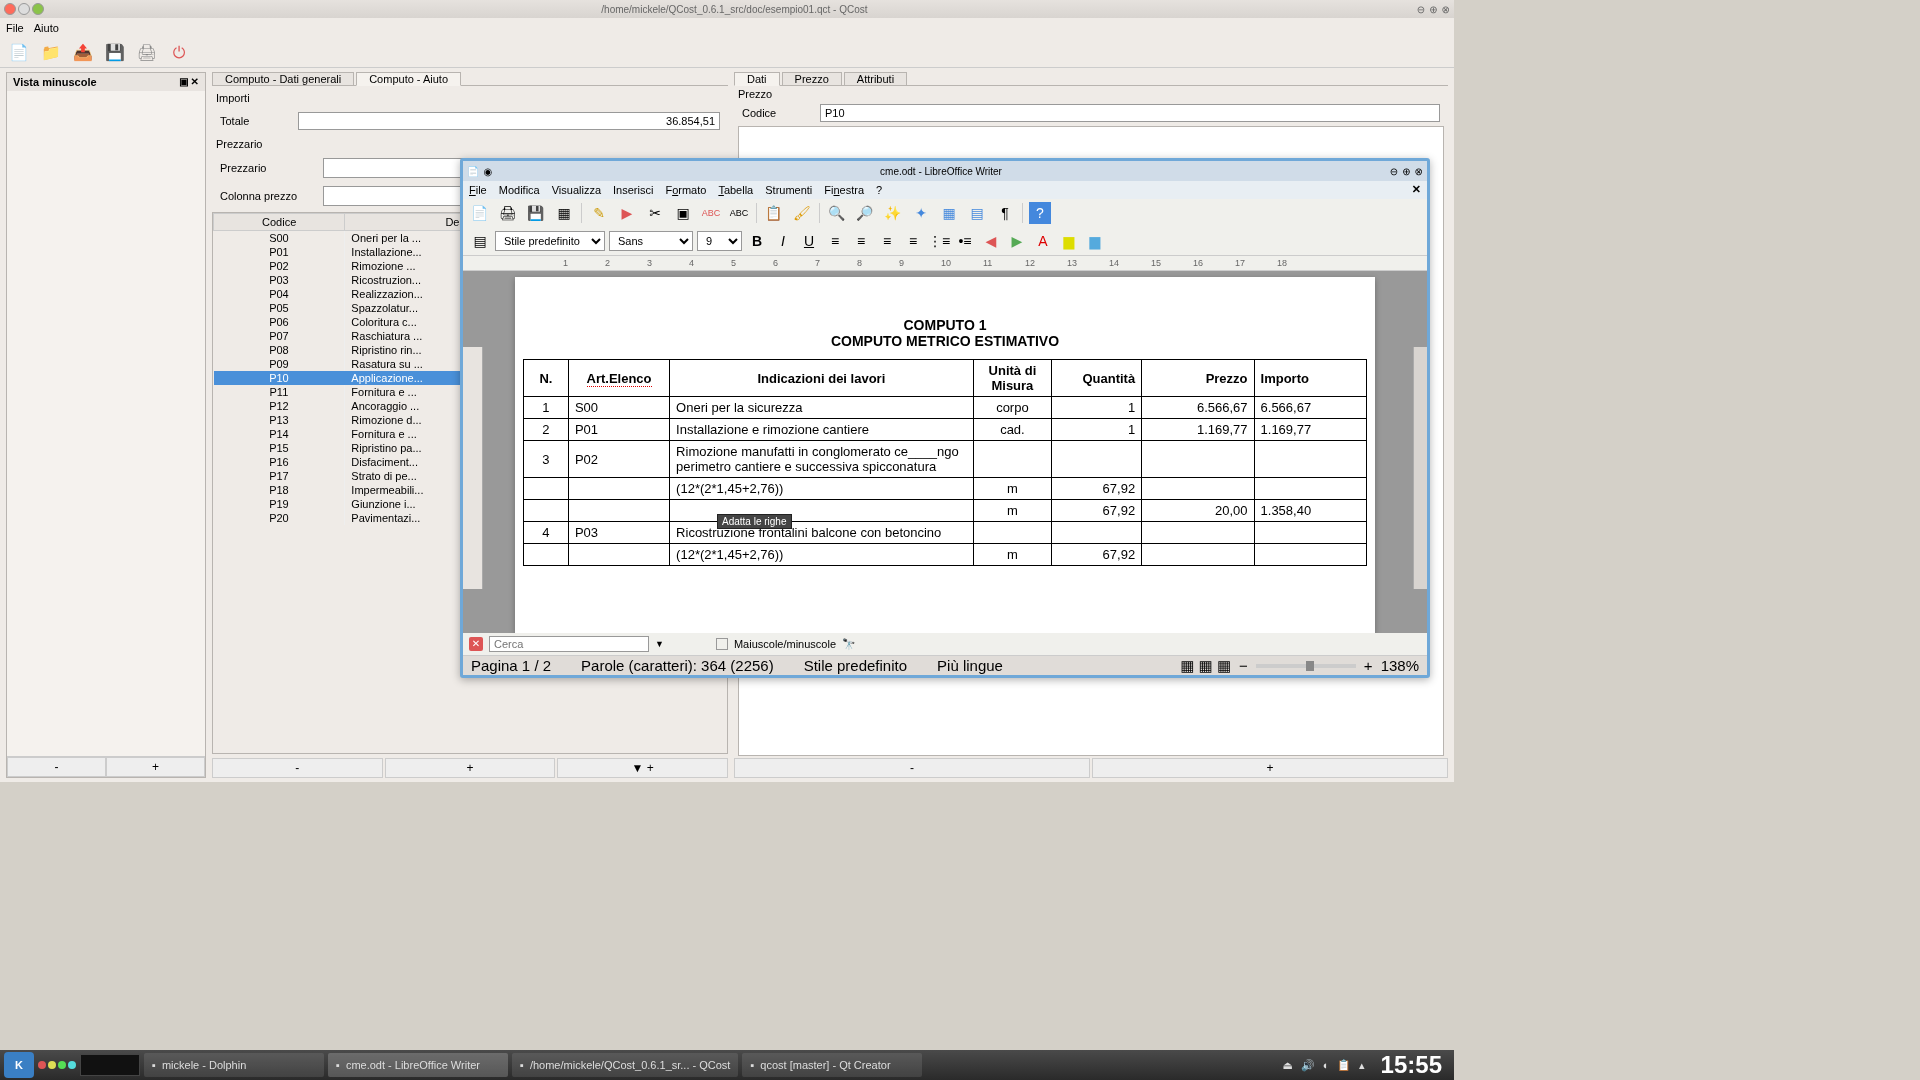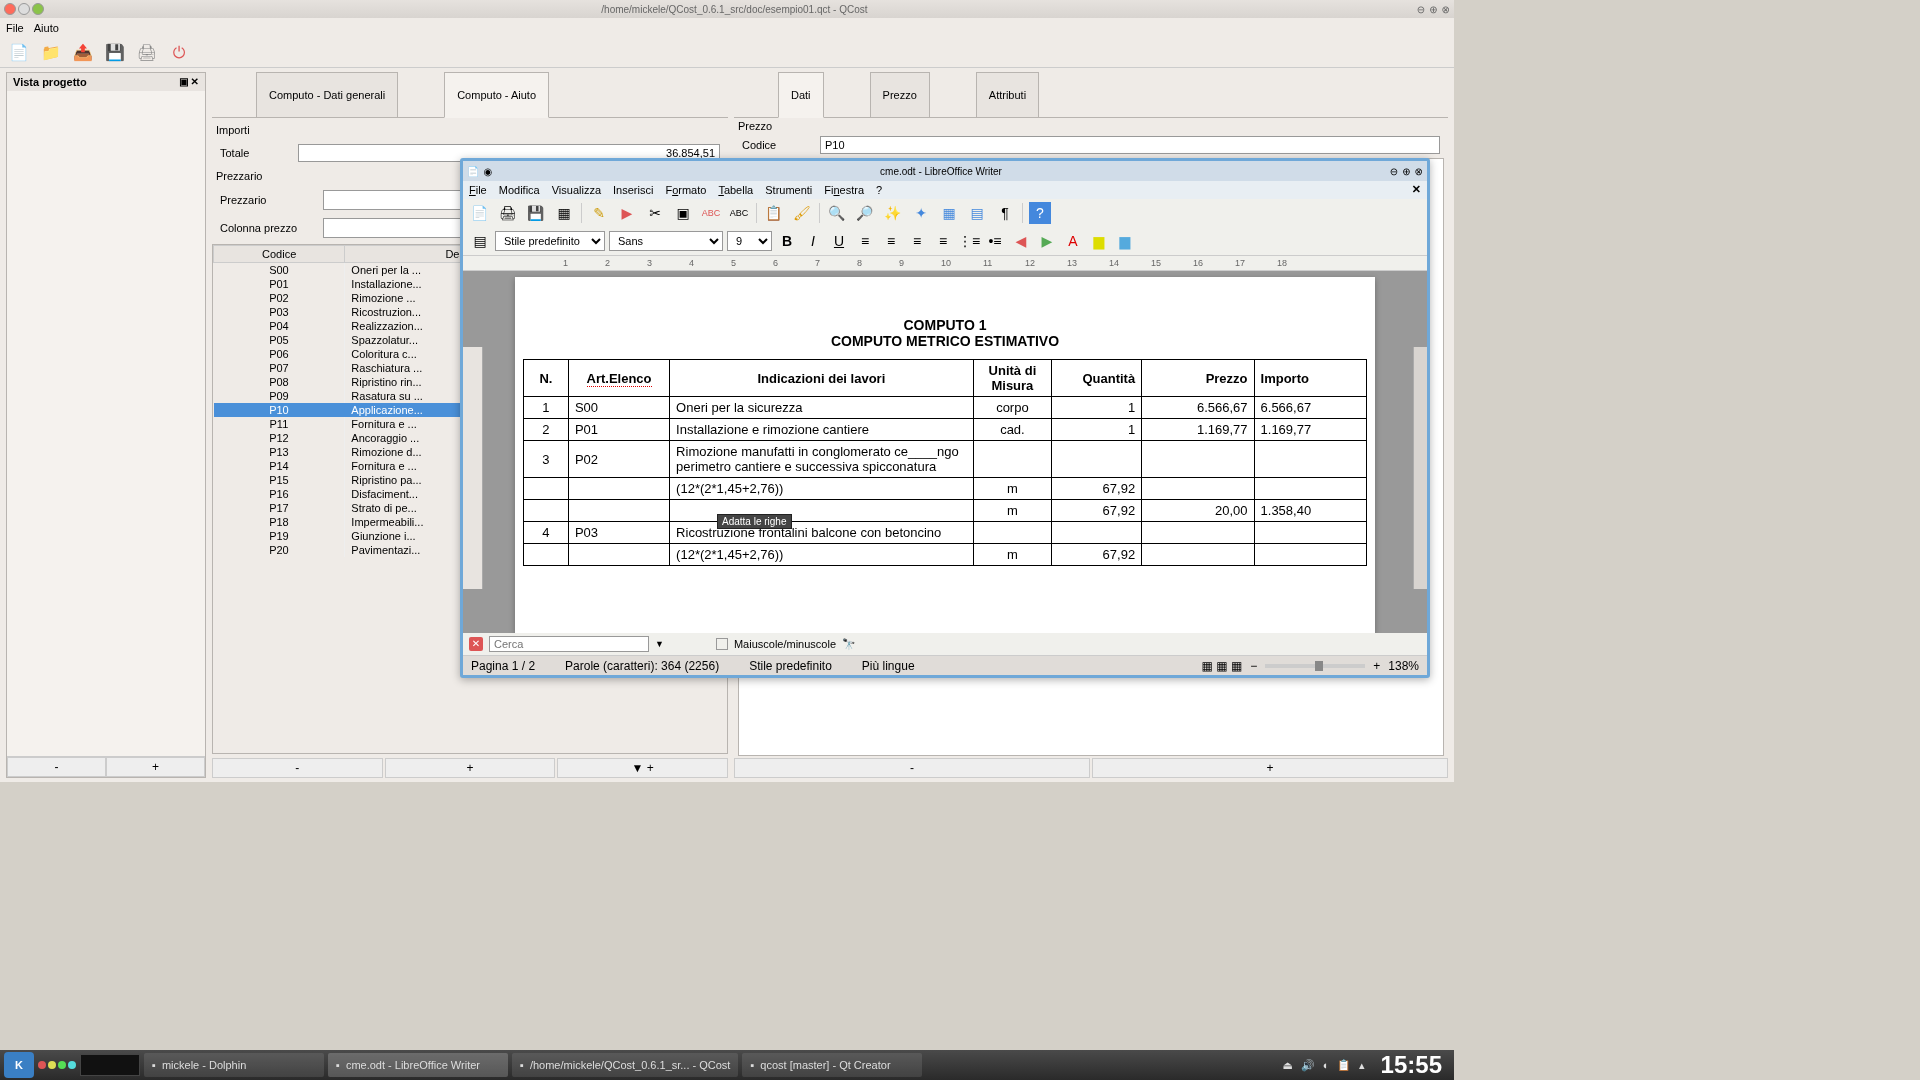--- a/index.html
+++ b/index.html
@@ -30,21 +30,21 @@
 .tree-item { padding: 1px 0 1px 12px; cursor: default; }
 .tree-item.selected { background: #4a90d9; color: white; }
 .tree-item.expanded::before { content: "▾ "; font-size: 9px; }
 .tree-sub { padding-left: 14px; }
 .tree-root { font-weight: bold; padding: 2px 6px; }
 .panel-footer { display: flex; border-top: 1px solid #ccc; margin-top: auto; }
 .panel-footer button { flex: 1; padding: 2px; border: 1px solid #ccc; background: #eee; font-size: 12px; }
 
 .center-panel { flex: 1; display: flex; flex-direction: column; gap: 4px; }
 .tabs { display: flex; gap: 2px; border-bottom: 1px solid #b8b4b0; }
-.tab { padding: 16px 12px; background: #e8e4e0; border: 1px solid #b8b4b0; border-bottom: none; font-size: 11px; cursor: default; margin-left: 44px; }
+.tab { padding: 0 12px; background: #e8e4e0; border: 1px solid #b8b4b0; border-bottom: none; font-size: 11px; cursor: default; }
 .tab.active { background: #f5f2ee; border-bottom: 1px solid #f5f2ee; margin-bottom: -1px; }
 
 .section-label { padding: 2px 4px; font-size: 11px; }
 .form-row { display: flex; align-items: center; gap: 8px; padding: 2px 8px; }
 .form-row label { width: 70px; font-size: 11px; }
 .form-row input { flex: 1; border: 1px solid #999; padding: 2px 4px; font-size: 11px; text-align: right; }
 .form-row.left input { text-align: left; }
 
 .price-table { border: 1px solid #b8b4b0; font-size: 11px; }
 .price-table table { width: 100%; border-collapse: collapse; }
@@ -98,21 +98,21 @@
 .tooltip { position: absolute; top: 243px; left: 254px; background: #444; color: white; padding: 1px 4px; font-size: 10px; border: 1px solid #222; z-index: 100; }
 
 .lo-sidebar-right { position: absolute; right: 0; top: 76px; bottom: 44px; width: 14px; background: #d8d4d0; border-left: 1px solid #aaa; }
 .lo-sidebar-left { position: absolute; left: 0; top: 76px; bottom: 44px; width: 20px; background: #e8e4e0; border-right: 1px solid #aaa; }
 
 .lo-findbar { height: 22px; display: flex; align-items: center; padding: 0 6px; gap: 6px; background: #f0f0ec; }
 .lo-findbar .close-find { width: 14px; height: 14px; background: #d55; border-radius: 2px; color: white; font-size: 10px; text-align: center; line-height: 14px; }
 .lo-findbar input { border: 1px solid #999; padding: 1px 4px; font-size: 11px; width: 160px; }
 .lo-findbar .chk { width: 12px; height: 12px; border: 1px solid #999; }
 
-.lo-statusbar { height: 20px; display: flex; align-items: center; padding: 0 8px; gap: 30px; font-size: 12px; background: #e0dcd8; border-top: 1px solid #ccc; }
+.lo-statusbar { height: 20px; display: flex; align-items: center; padding: 0 8px; gap: 30px; font-size: 15px; background: #e0dcd8; border-top: 1px solid #ccc; }
 .lo-statusbar .zoom-area { margin-left: auto; display: flex; align-items: center; gap: 8px; }
 .zoom-slider { width: 100px; height: 4px; background: #ccc; position: relative; }
 .zoom-thumb { position: absolute; top: -3px; left: 50%; width: 8px; height: 10px; background: #888; }
 
 
 .taskbar { position: absolute; bottom: 0; left: 0; width: 1454px; height: 30px; background: linear-gradient(to bottom, #4a4a4a, #2a2a2a); display: flex; align-items: center; padding: 0 4px; gap: 4px; }
 .start-btn { width: 30px; height: 26px; background: #3a7fc4; border-radius: 4px; display: flex; align-items: center; justify-content: center; color: white; font-weight: bold; }
 .pager { display: flex; gap: 2px; }
 .pager-dot { width: 8px; height: 8px; border-radius: 50%; }
 .task-item { height: 24px; padding: 0 8px; background: rgba(255,255,255,0.1); border-radius: 2px; display: flex; align-items: center; gap: 6px; color: #ddd; font-size: 11px; min-width: 180px; }
@@ -145,21 +145,21 @@
     <div class="tb-icon" style="color:#4a90d9">📄</div>
     <div class="tb-icon" style="color:#d9a54a">📁</div>
     <div class="tb-icon" style="color:#d9a54a">📤</div>
     <div class="tb-icon" style="color:#888">💾</div>
     <div class="tb-icon" style="color:#888">🖨</div>
     <div class="tb-icon" style="color:#d55">⏻</div>
   </div>
   <div class="main-body">
     <div class="left-panel">
       <div class="panel-header">
-        <span>Vista progetto</span>
+        <span>Vista minuscole</span>
         <span class="icons">
             <span>▣</span>
             <span>✕</span>
           </span>
       </div>
       <div class="panel-footer">
         <button>-</button>
         <button>+</button>
       </div>
     </div>
@@ -375,21 +375,21 @@
     <div class="lo-tb-btn" style="color:#48d">✦</div>
     <div class="lo-tb-btn" style="color:#48d">▦</div>
     <div class="lo-tb-btn" style="color:#48d">▤</div>
     <div class="lo-tb-btn">¶</div>
     <div class="lo-tb-sep"></div>
     <div class="lo-tb-btn" style="background:#48d;color:white">?</div>
   </div>
   <div class="lo-toolbar2">
     <div class="lo-tb-btn">▤</div>
     <select class="lo-combo" style="width:110px"><option>Stile predefinito</option></select>
-    <select class="lo-combo" style="width:114px"><option>Sans</option></select>
+    <select class="lo-combo" style="width:84px"><option>Sans</option></select>
     <select class="lo-combo" style="width:45px"><option>9</option></select>
     <div class="lo-tb-btn">
         <b>B</b>
       </div>
     <div class="lo-tb-btn">
         <i>I</i>
       </div>
     <div class="lo-tb-btn">
         <u>U</u>
       </div>

